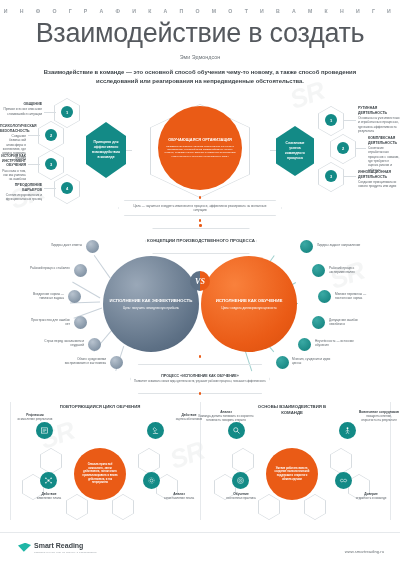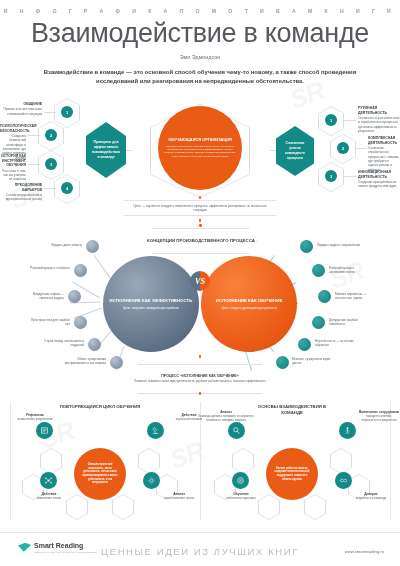--- a/index.html
+++ b/index.html
@@ -163,21 +163,21 @@
 
 <div class="page">
 
   <div class="wm" style="left:10px;top:180px;">SR</div>
   <div class="wm" style="left:330px;top:260px;">SR</div>
   <div class="wm" style="left:170px;top:440px;">SR</div>
   <div class="wm" style="left:40px;top:420px;">SR</div>
   <div class="wm" style="left:290px;top:80px;">SR</div>
 
   <div class="kicker">И Н Ф О Г Р А Ф И К А   П О   М О Т И В А М   К Н И Г И</div>
-  <div class="title">Взаимодействие в команде</div>
+  <div class="title">Взаимодействие в создать</div>
   <div class="author">Эми Эдмондсон</div>
   <div class="lede">Взаимодействие в команде — это основной способ обучения чему-то новому, а также способ проведения исследований или реагирования на непредвиденные обстоятельства.</div>
 
   <div id="sec1">
 
     <div class="hexo" style="left:54px;top:2px;width:26px;height:30px;"></div>
     <div class="hexo" style="left:38px;top:25px;width:26px;height:30px;"></div>
     <div class="hexo" style="left:38px;top:54px;width:26px;height:30px;"></div>
     <div class="hexo" style="left:54px;top:78px;width:26px;height:30px;"></div>
     <div class="hexo" style="left:318px;top:10px;width:26px;height:30px;"></div>
@@ -453,17 +453,16 @@
   </div>
 
   <div id="footer">
     <div class="brand">
       <div class="brandmark"></div>
       <div>
         <div class="brandtxt">Smart Reading</div>
         <div class="brandsub">Саммари лучших книг по бизнесу и саморазвитию</div>
       </div>
     </div>
-    <div class="tagline">ЦЕННЫЕ ИДЕИ ИЗ ЛУЧШИХ КНИГ</div>
     <div class="url">www.smartreading.ru</div>
   </div>
 
 </div>
 
 </body></html>

